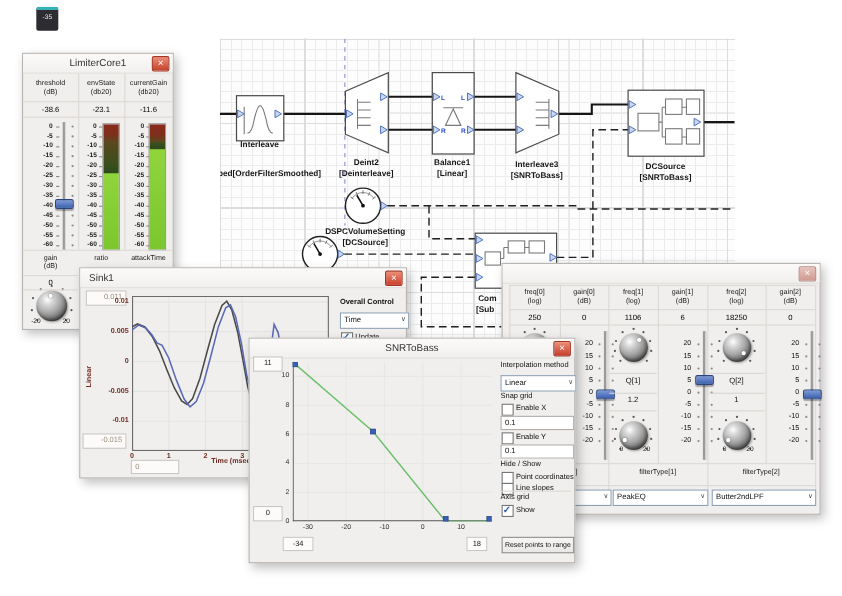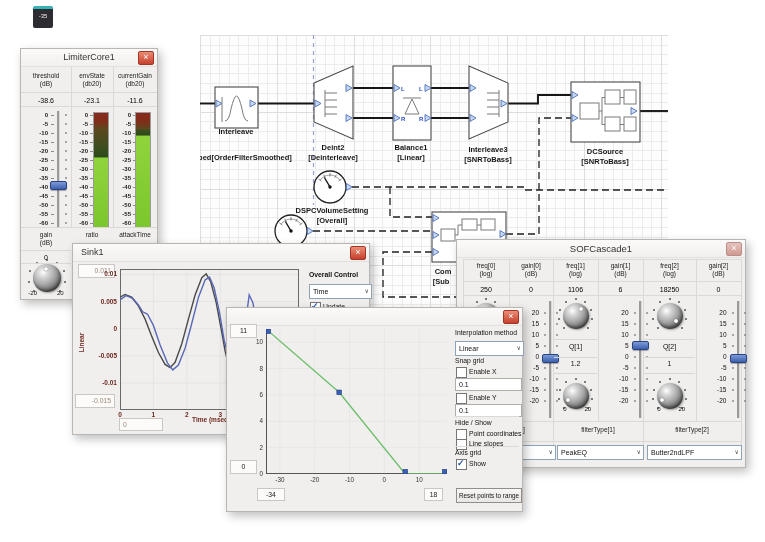--- a/index.html
+++ b/index.html
@@ -176,21 +176,21 @@
     <div class="blab" style="left:45px;top:118px">bed[OrderFilterSmoothed]</div>
     <div class="blab" style="left:133px;top:108px">Deint2</div>
     <div class="blab" style="left:133px;top:118px">[Deinterleave]</div>
     <div class="blab" style="left:211px;top:108px">Balance1</div>
     <div class="blab" style="left:211px;top:118px">[Linear]</div>
     <div class="blab" style="left:288px;top:110px">Interleave3</div>
     <div class="blab" style="left:288px;top:120px">[SNRToBass]</div>
     <div class="blab" style="left:405px;top:112px">DCSource</div>
     <div class="blab" style="left:405px;top:122px">[SNRToBass]</div>
     <div class="blab" style="left:132px;top:171px">DSPCVolumeSetting</div>
-    <div class="blab" style="left:132px;top:181px">[Overall]</div>
+    <div class="blab" style="left:132px;top:181px">[DCSource]</div>
     <div class="blab noc" style="left:243px;top:232px">Com</div>
     <div class="blab noc" style="left:241px;top:242px">[Sub</div>
   </div>
 
   <div class="badge">-35</div>
 
   <div class="win" id="win-limiter" style="left:20px;top:48px;width:136px;height:250px;z-index:10">
     <div class="tbar">
       <span class="ttl c">LimiterCore1</span>
       <span class="closebtn">×</span>
@@ -366,21 +366,20 @@
     <div class="dd" style="left:236px;top:40px;width:58px;height:13px">
       <span>Time</span>
       <span class="dda">∨</span>
     </div>
     <div class="cb checked" style="left:237px;top:58px"></div>
     <div class="cblab" style="left:250px;top:57px">Update</div>
   </div>
 
   <div class="win" id="win-sof" style="left:456px;top:239px;width:288px;height:227px;z-index:30">
     <div class="tbar">
-      <span class="ttl c" style="font-size:9.5px">SOFCascade1</span>
       <span class="closebtn pale">×</span>
     </div>
     <div class="hline" style="left:6px;width:278px;top:19px"></div>
     <div class="hline" style="left:6px;width:278px;top:41px"></div>
     <div class="hline" style="left:6px;width:278px;top:55px"></div>
     <div class="hline" style="left:6px;width:278px;top:181px"></div>
     <div class="hline" style="left:6px;width:278px;top:201px"></div>
     <div class="vline" style="left:6px;top:19px;height:201px"></div>
     <div class="vline" style="left:52px;top:19px;height:162px"></div>
     <div class="vline" style="left:96px;top:19px;height:201px"></div>
@@ -580,20 +579,21 @@
       <span class="dda">∨</span>
     </div>
     <div class="dd" style="left:190px;top:205px;width:90px;height:13px">
       <span>Butter2ndLPF</span>
       <span class="dda">∨</span>
     </div>
   </div>
 
   <div class="win" id="win-snr" style="left:226px;top:307px;width:295px;height:203px;z-index:40">
     <div class="tbar">
+      <span class="ttl c">SNRToBass</span>
       <span class="closebtn">×</span>
     </div>
     <div class="vbox dark" style="left:3px;top:16px;width:25px;height:12px">11</div>
     <div class="vbox dark" style="left:3px;top:152px;width:25px;height:12px">0</div>
     <div class="vbox dark" style="left:30px;top:180px;width:26px;height:11px">-34</div>
     <div class="vbox dark" style="left:197px;top:180px;width:17px;height:11px">18</div>
     <svg id="snr-plot" style="position:absolute;left:39px;top:21px" width="181" height="145">
         <line x1="13.9" y1="0" x2="13.9" y2="145" stroke="#e7e7e7" stroke-width="1"></line>
         <line x1="48.7" y1="0" x2="48.7" y2="145" stroke="#e7e7e7" stroke-width="1"></line>
         <line x1="83.5" y1="0" x2="83.5" y2="145" stroke="#e7e7e7" stroke-width="1"></line>

